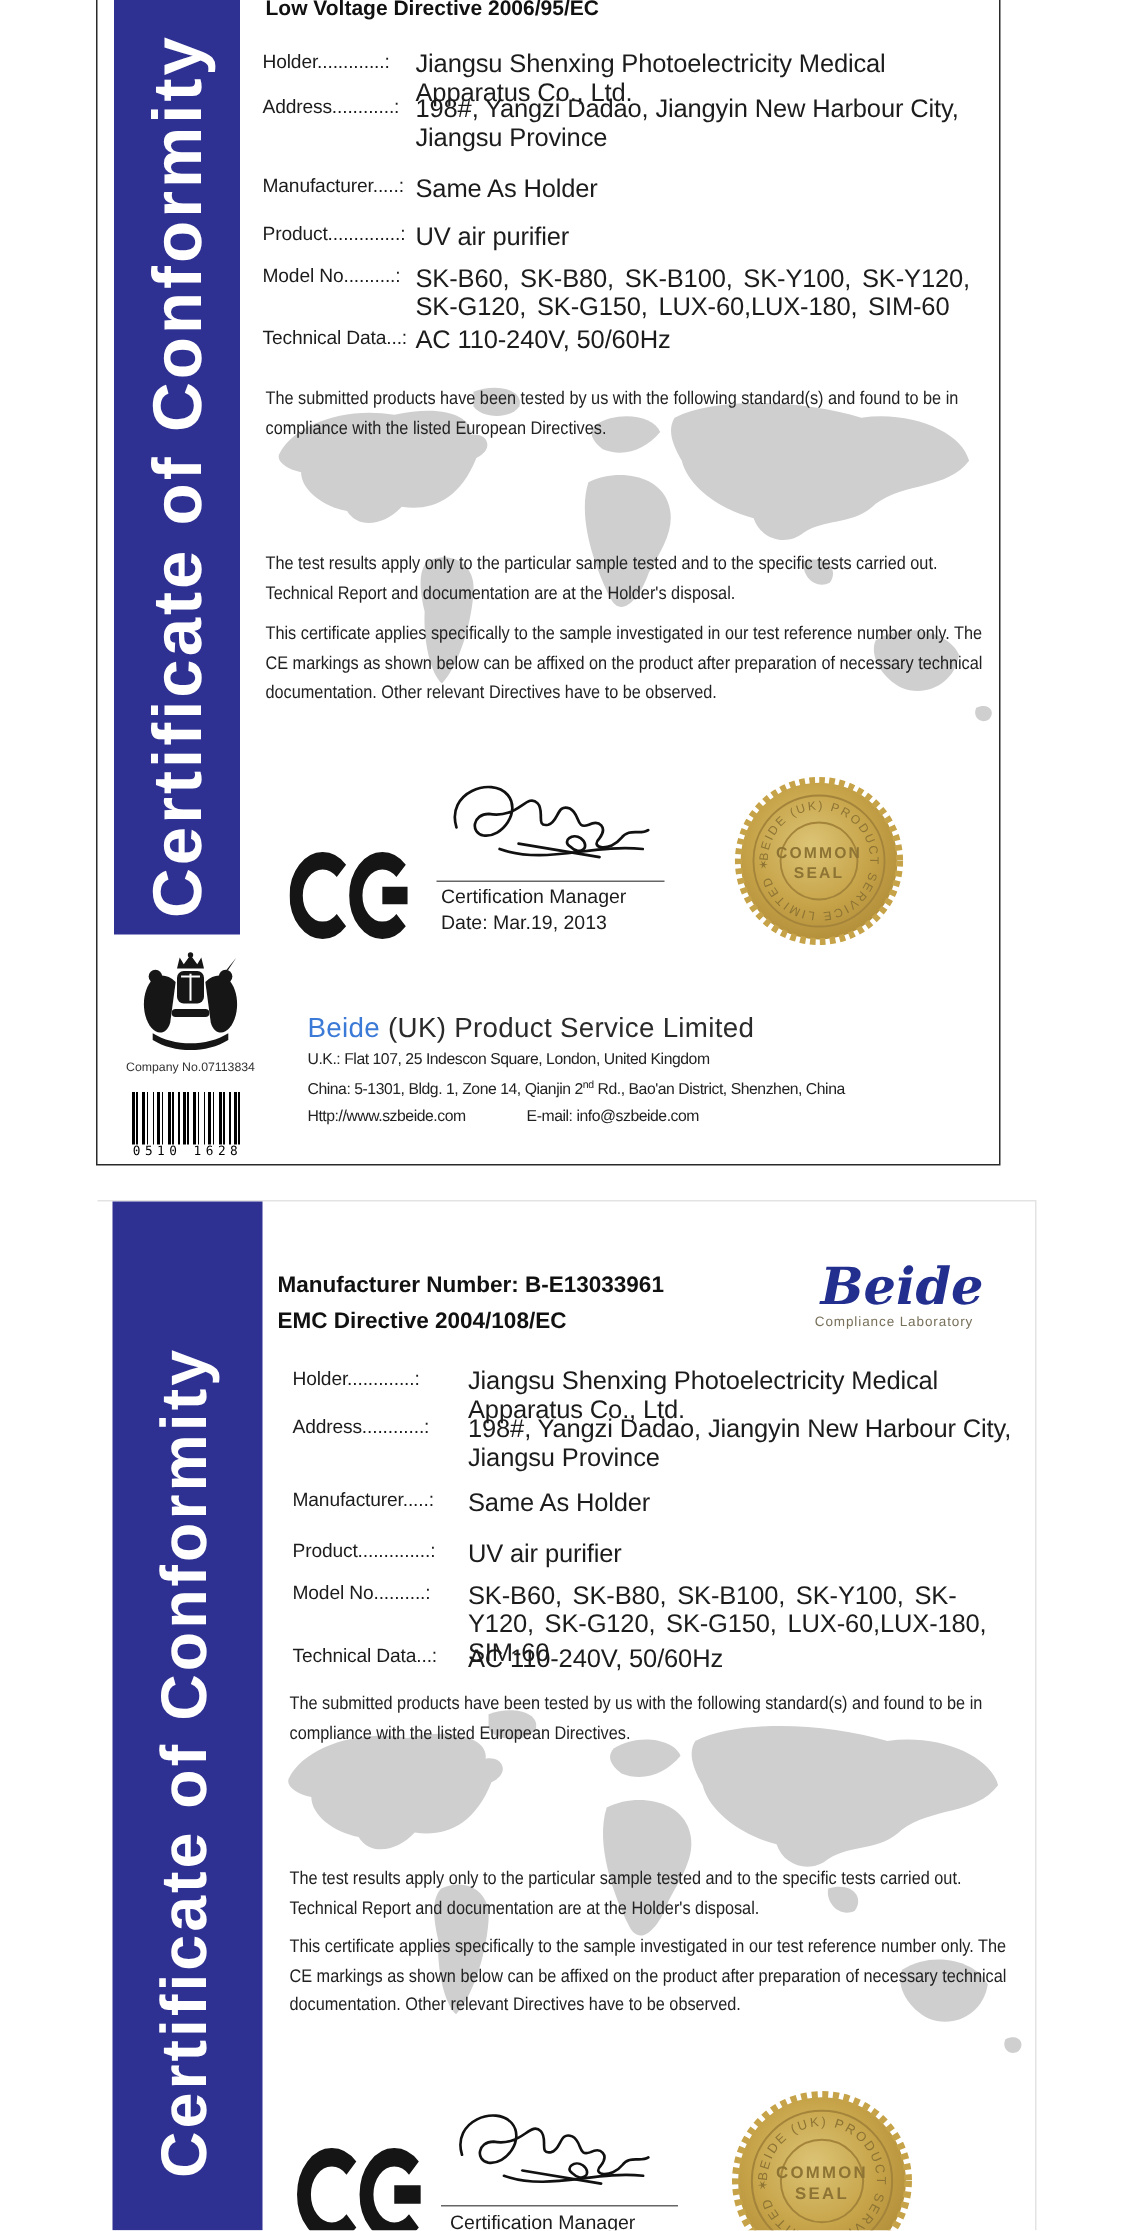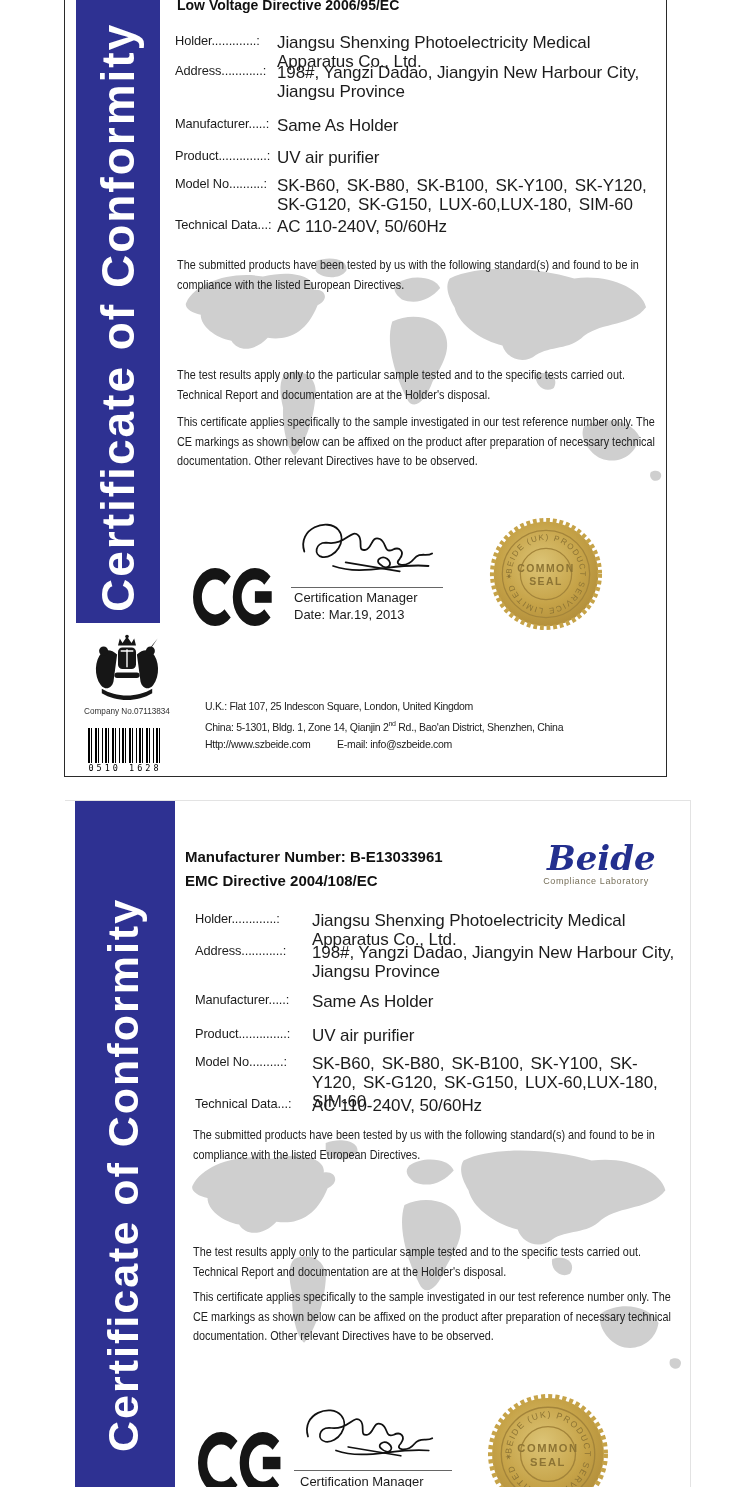--- a/index.html
+++ b/index.html
@@ -47,21 +47,21 @@
   
   .sig-line{position:absolute;border-top:1px solid #666;height:0;}
   .sig-role{position:absolute;font-size:13px;color:#1c1c1c;text-align:center;}
   .sig-date{position:absolute;font-size:13px;color:#1c1c1c;}
 
   
   .company-line{position:absolute;font-size:18.5px;color:#2b2b2b;letter-spacing:0.2px;}
   .company-blue{color:#3b7ad6;}
   .foot-small{position:absolute;font-size:10.5px;letter-spacing:-0.3px;color:#222;}
   .foot-small sup{font-size:7px;}
-  .foot-gap{margin-left:24px;}
+  .foot-gap{margin-left:38px;}
 
   
   .crest-caption{position:absolute;font-size:8.2px;color:#333;text-align:center;}
   .barcode{
     position:absolute;
     background:repeating-linear-gradient(90deg,
       #000 0 2px,#fff 2px 3px,#000 3px 4px,#fff 4px 7px,
       #000 7px 9px,#fff 9px 10px,#000 10px 11px,#fff 11px 14px,
       #000 14px 15px,#fff 15px 17px);
   }
@@ -190,20 +190,23 @@
       <path d="M66,16 L74,6 L68,15 Z"></path>
       <path d="M12,62 C28,72 52,72 68,62 L68,67 C52,77 28,77 12,67 Z"></path>
       <rect x="26" y="44" width="28" height="6" rx="3"></rect>
     </g>
   </svg>
   <div class="crest-caption" style="left:76px;top:707px;width:102px;">Company No.07113834</div>
   <div class="barcode" style="left:88px;top:728px;width:74px;height:43px;">
     <span class="barcode-digits">0510 1628</span>
   </div>
 
+  <div class="company-line" style="left:205px;top:674px;">
+    <span class="company-blue">Beide</span><span> (UK) Product Service Limited</span>
+  </div>
   <div class="foot-small" style="left:205px;top:700px;">U.K.: Flat 107, 25 Indescon Square, London, United Kingdom</div>
   <div class="foot-small" style="left:205px;top:720px;">
     <span>China: 5-1301, Bldg. 1, Zone 14, Qianjin 2</span><sup>nd</sup><span> Rd., Bao'an District, Shenzhen, China</span>
   </div>
   <div class="foot-small" style="left:205px;top:738px;">
     <span>Http://www.szbeide.com</span>
     <span class="foot-gap">E-mail: info@szbeide.com</span>
   </div>
 
   <div class="hairline" style="left:65px;top:800px;width:625px;height:1px;"></div>

